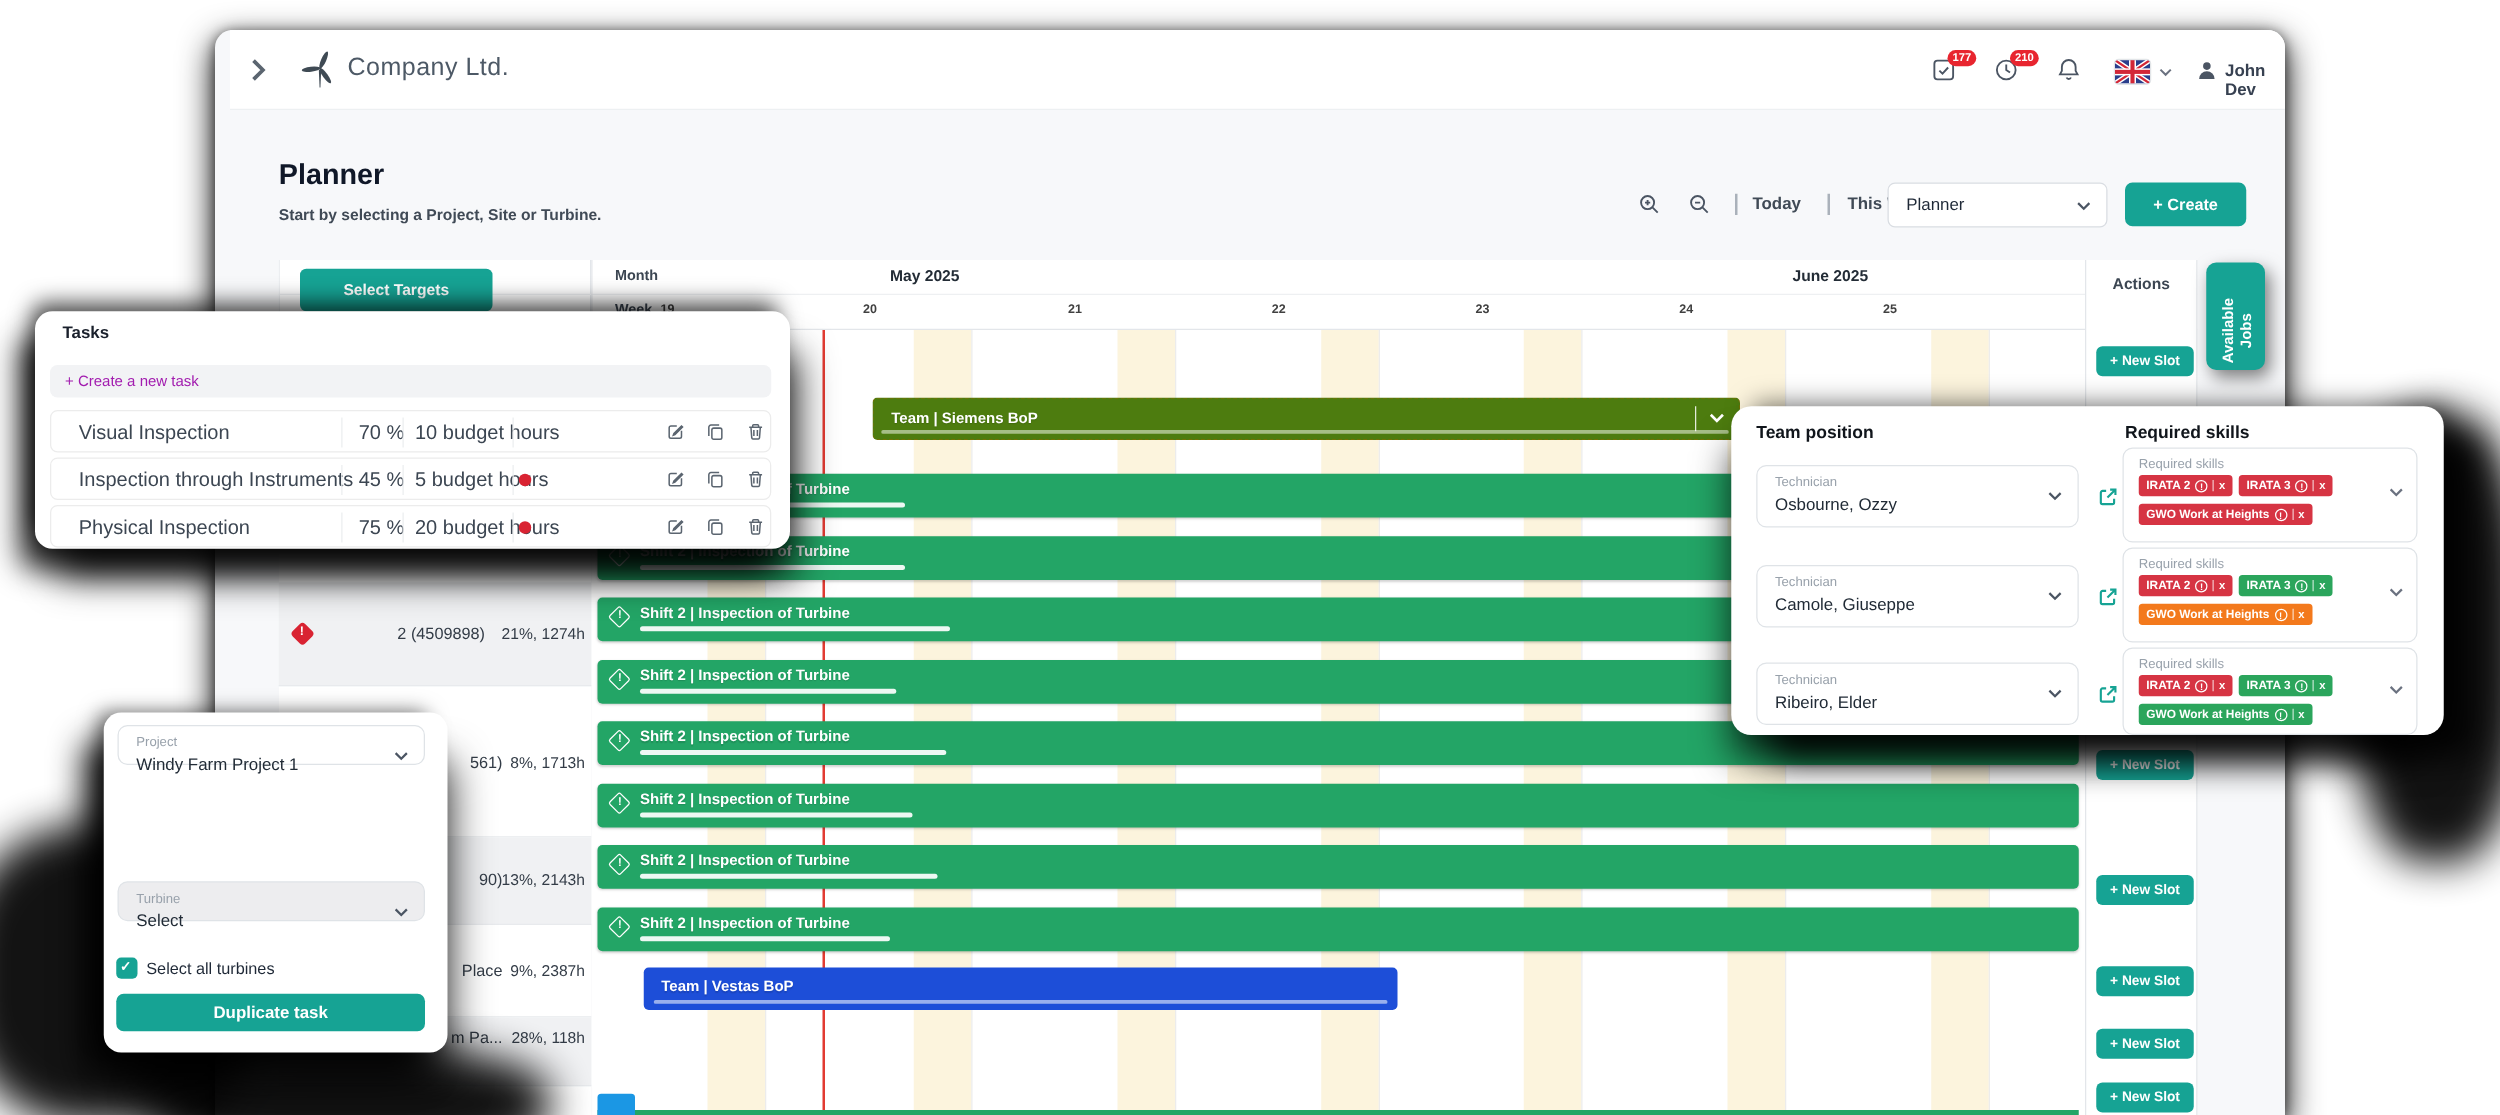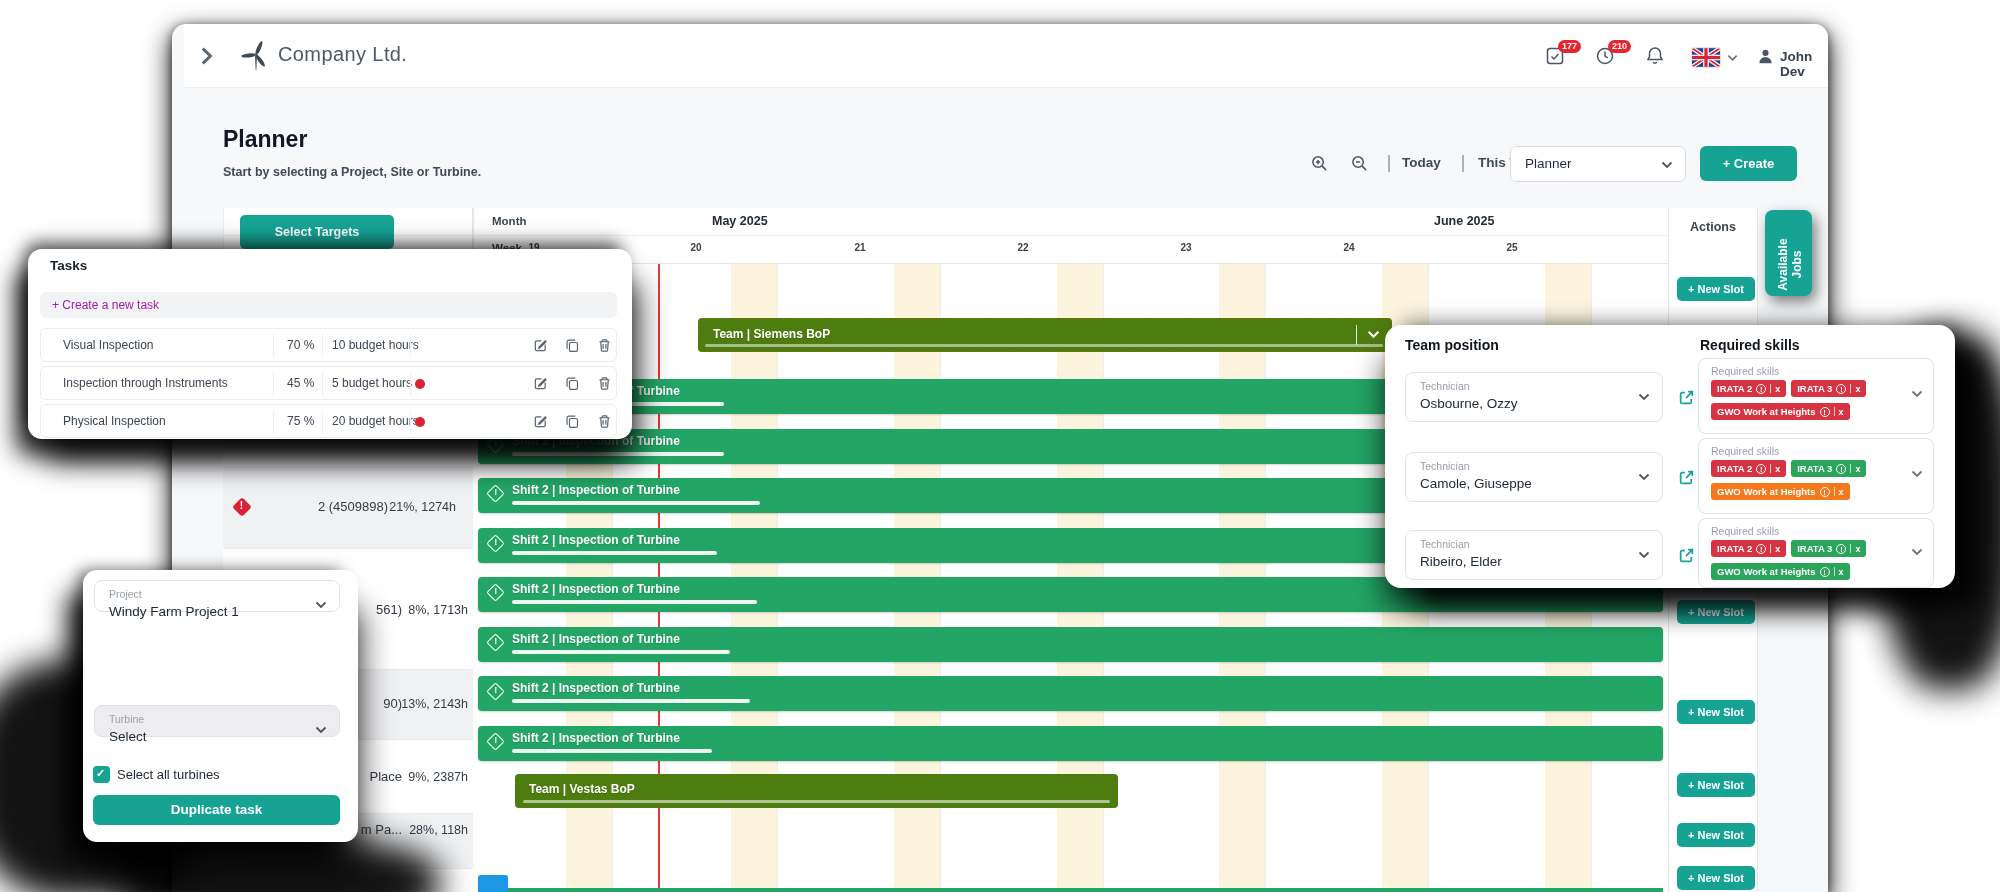--- a/index.html
+++ b/index.html
@@ -67,32 +67,32 @@
   .bar{position:absolute;border-radius:4px;z-index:2;color:#fff}
   .bar-label{position:absolute;left:14px;top:8px;font-size:12px;font-weight:700;white-space:nowrap;text-shadow:0 1px 1px rgba(0,0,0,.15)}
   .bar.yellow{background:#4d7c0f;border:1.6px dashed rgba(146,107,0,.55)}
   .ybar-sep{position:absolute;right:34px;top:6px;width:1.5px;height:20px;background:rgba(255,255,255,.85)}
   .ybar-chev{position:absolute;right:11px;top:11px;color:#fff}
   .bar-progress{position:absolute;height:4px;border-radius:2px;background:rgba(255,255,255,.92)}
   .bar.green{background:#23a566;box-shadow:0 1px 2px rgba(0,0,0,.18)}
   .gb-ico{position:absolute;left:11px;top:9px;width:13px;height:13px;border:1.6px solid #fff;transform:rotate(45deg);border-radius:2px}
   .gb-ico::before{content:"!";position:absolute;left:3.1px;top:-1.5px;transform:rotate(-45deg);color:#fff;font-size:9px;font-weight:700}
   .bar.green .bar-label{left:34px;top:5px}
-  .bar.blue{background:#4d7c0f}
+  .bar.blue{background:#1d4ed8}
   .frag-blue{position:absolute;left:306px;top:611px;width:30px;height:17px;background:#1b97e4;border-radius:3px 3px 0 0;z-index:2}
   .strip-green{position:absolute;left:306px;top:624px;width:1185px;height:4px;background:#23a566;z-index:1}
 
   
   .panel{position:absolute;background:#fff;z-index:30}
   .tasks-panel{left:28px;top:249px;width:604px;height:190px;border-radius:14px;
     box-shadow:-14px 18px 24px -2px rgba(0,0,0,.88),-6px -10px 18px -4px rgba(0,0,0,.7),12px 28px 30px -6px rgba(0,0,0,.8)}
   .tp-title{position:absolute;left:22px;top:9px;font-size:13.5px;font-weight:700;color:#1a202c}
   .tp-create{position:absolute;left:12px;top:43px;width:577px;height:26px;background:#f2f3f5;border-radius:6px;font-size:12px;color:#a21caf;line-height:26px;padding-left:12px}
   .tp-row{position:absolute;left:12px;width:577px;height:34px;background:#fff;border:1px solid #ececec;border-radius:6px}
-  .tp-cell{position:absolute;top:9px;font-size:12px;color:#3c4652;white-space:nowrap}
+  .tp-cell{position:absolute;top:9px;font-size:16px;color:#3c4652;white-space:nowrap}
   .tp-div{position:absolute;top:5px;width:1px;height:24px;background:#eceef0}
   .tp-dot{position:absolute;left:374px;top:12px;width:10px;height:10px;border-radius:50%;background:#d92332}
   .tp-ic{position:absolute;top:9px;color:#5b6570;cursor:pointer}
 
   .team-panel{left:1385px;top:325px;width:570px;height:263px;border-radius:16px;
     box-shadow:28px 22px 26px -4px rgba(0,0,0,.88),-8px 26px 30px -8px rgba(0,0,0,.72),10px -8px 20px -6px rgba(0,0,0,.5)}
   .tm-title{position:absolute;top:12px;font-size:14px;font-weight:700;color:#10151b}
   .sel{position:absolute;background:#fff;border:1px solid #dfe3e7;border-radius:8px}
   .sel .s-lbl{position:absolute;left:14px;top:7px;font-size:10.5px;color:#98a1ab}
   .sel .s-val{position:absolute;left:14px;top:23px;font-size:13.5px;color:#212b36;white-space:nowrap}
@@ -272,21 +272,21 @@
 
     <div class="leftcol"></div>
     <div class="lrow gray" style="top:442px;height:83px"></div>
     <div class="lrow" style="top:525px;height:121px"></div>
     <div class="lrow gray" style="top:646px;height:70px"></div>
     <div class="lrow" style="top:716px;height:74px"></div>
     <div class="lrow gray" style="top:790px;height:55px"></div>
     <style>.lrow{left:51px}</style>
     <span class="warn-diamond" style="left:63px;top:476px"></span>
     <span class="lname" style="left:96px;top:475px;width:120px">2 (4509898)</span>
-    <span class="lstat" style="left:214px;top:476px;width:70px">21%, 1274h</span>
+    <span class="lstat" style="left:226px;top:476px;width:70px">21%, 1274h</span>
     <span class="lname" style="left:150px;top:578px;width:80px">561)</span>
     <span class="lstat" style="left:224px;top:579px;width:72px">8%, 1713h</span>
     <span class="lname" style="left:150px;top:672px;width:80px">90)</span>
     <span class="lstat" style="left:220px;top:673px;width:76px">13%, 2143h</span>
     <span class="lname" style="left:150px;top:745px;width:80px">Place</span>
     <span class="lstat" style="left:224px;top:746px;width:72px">9%, 2387h</span>
     <span class="lname" style="left:150px;top:798px;width:80px">m Pa...</span>
     <span class="lstat" style="left:226px;top:799px;width:70px">28%, 118h</span>
 
     <div class="actionscol"></div>

